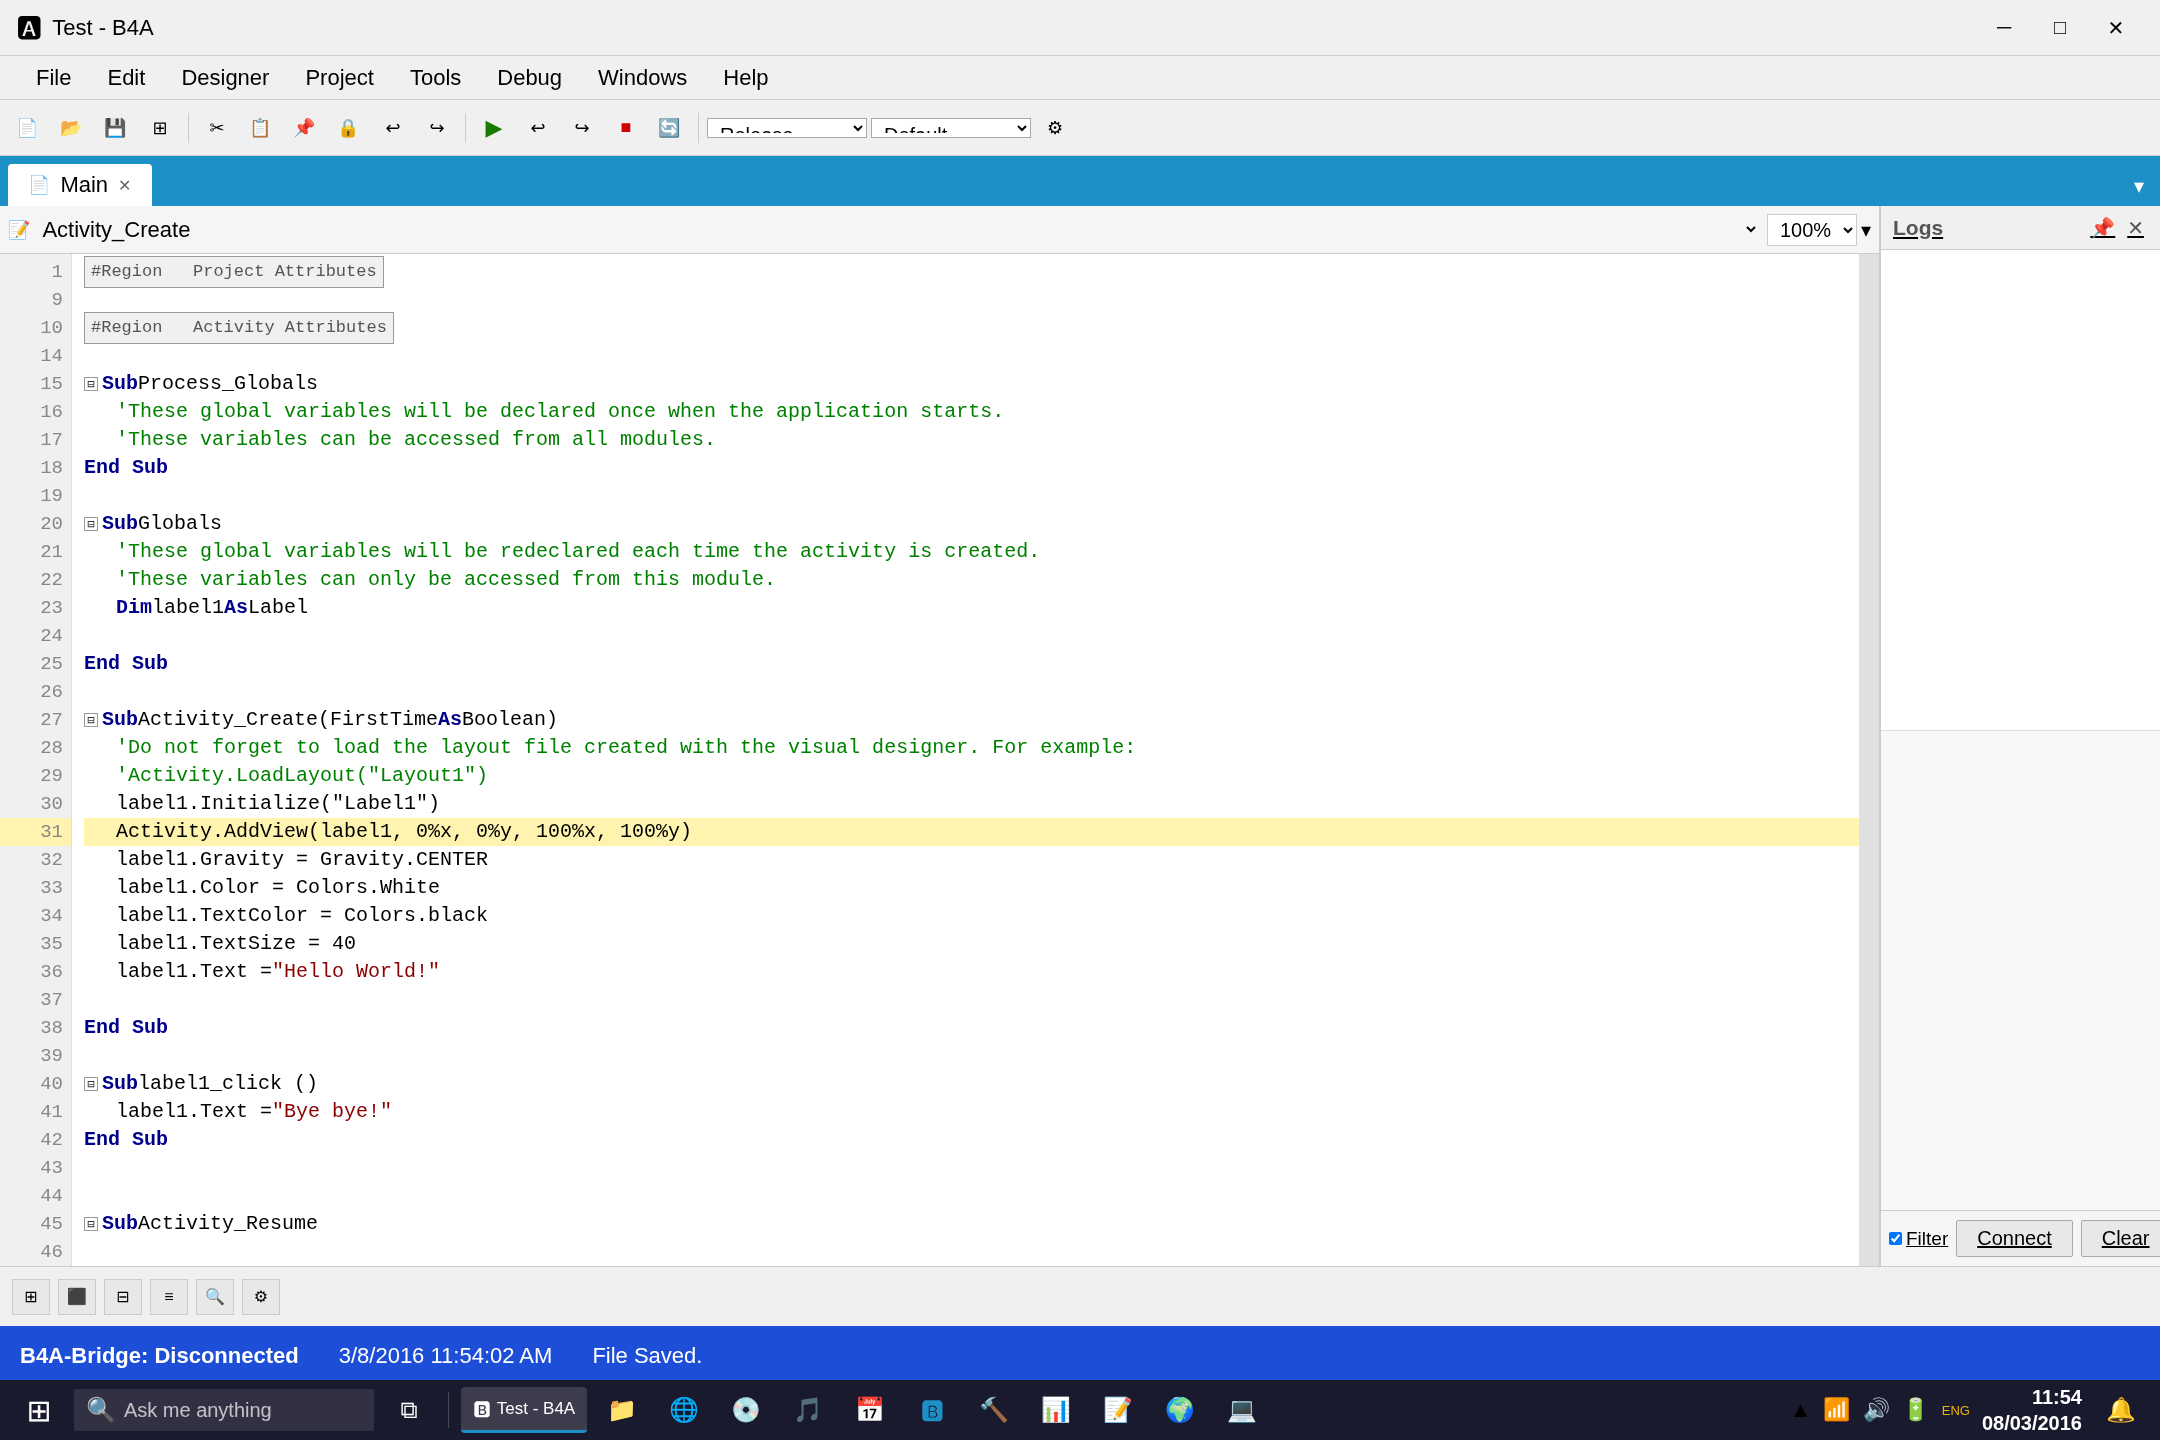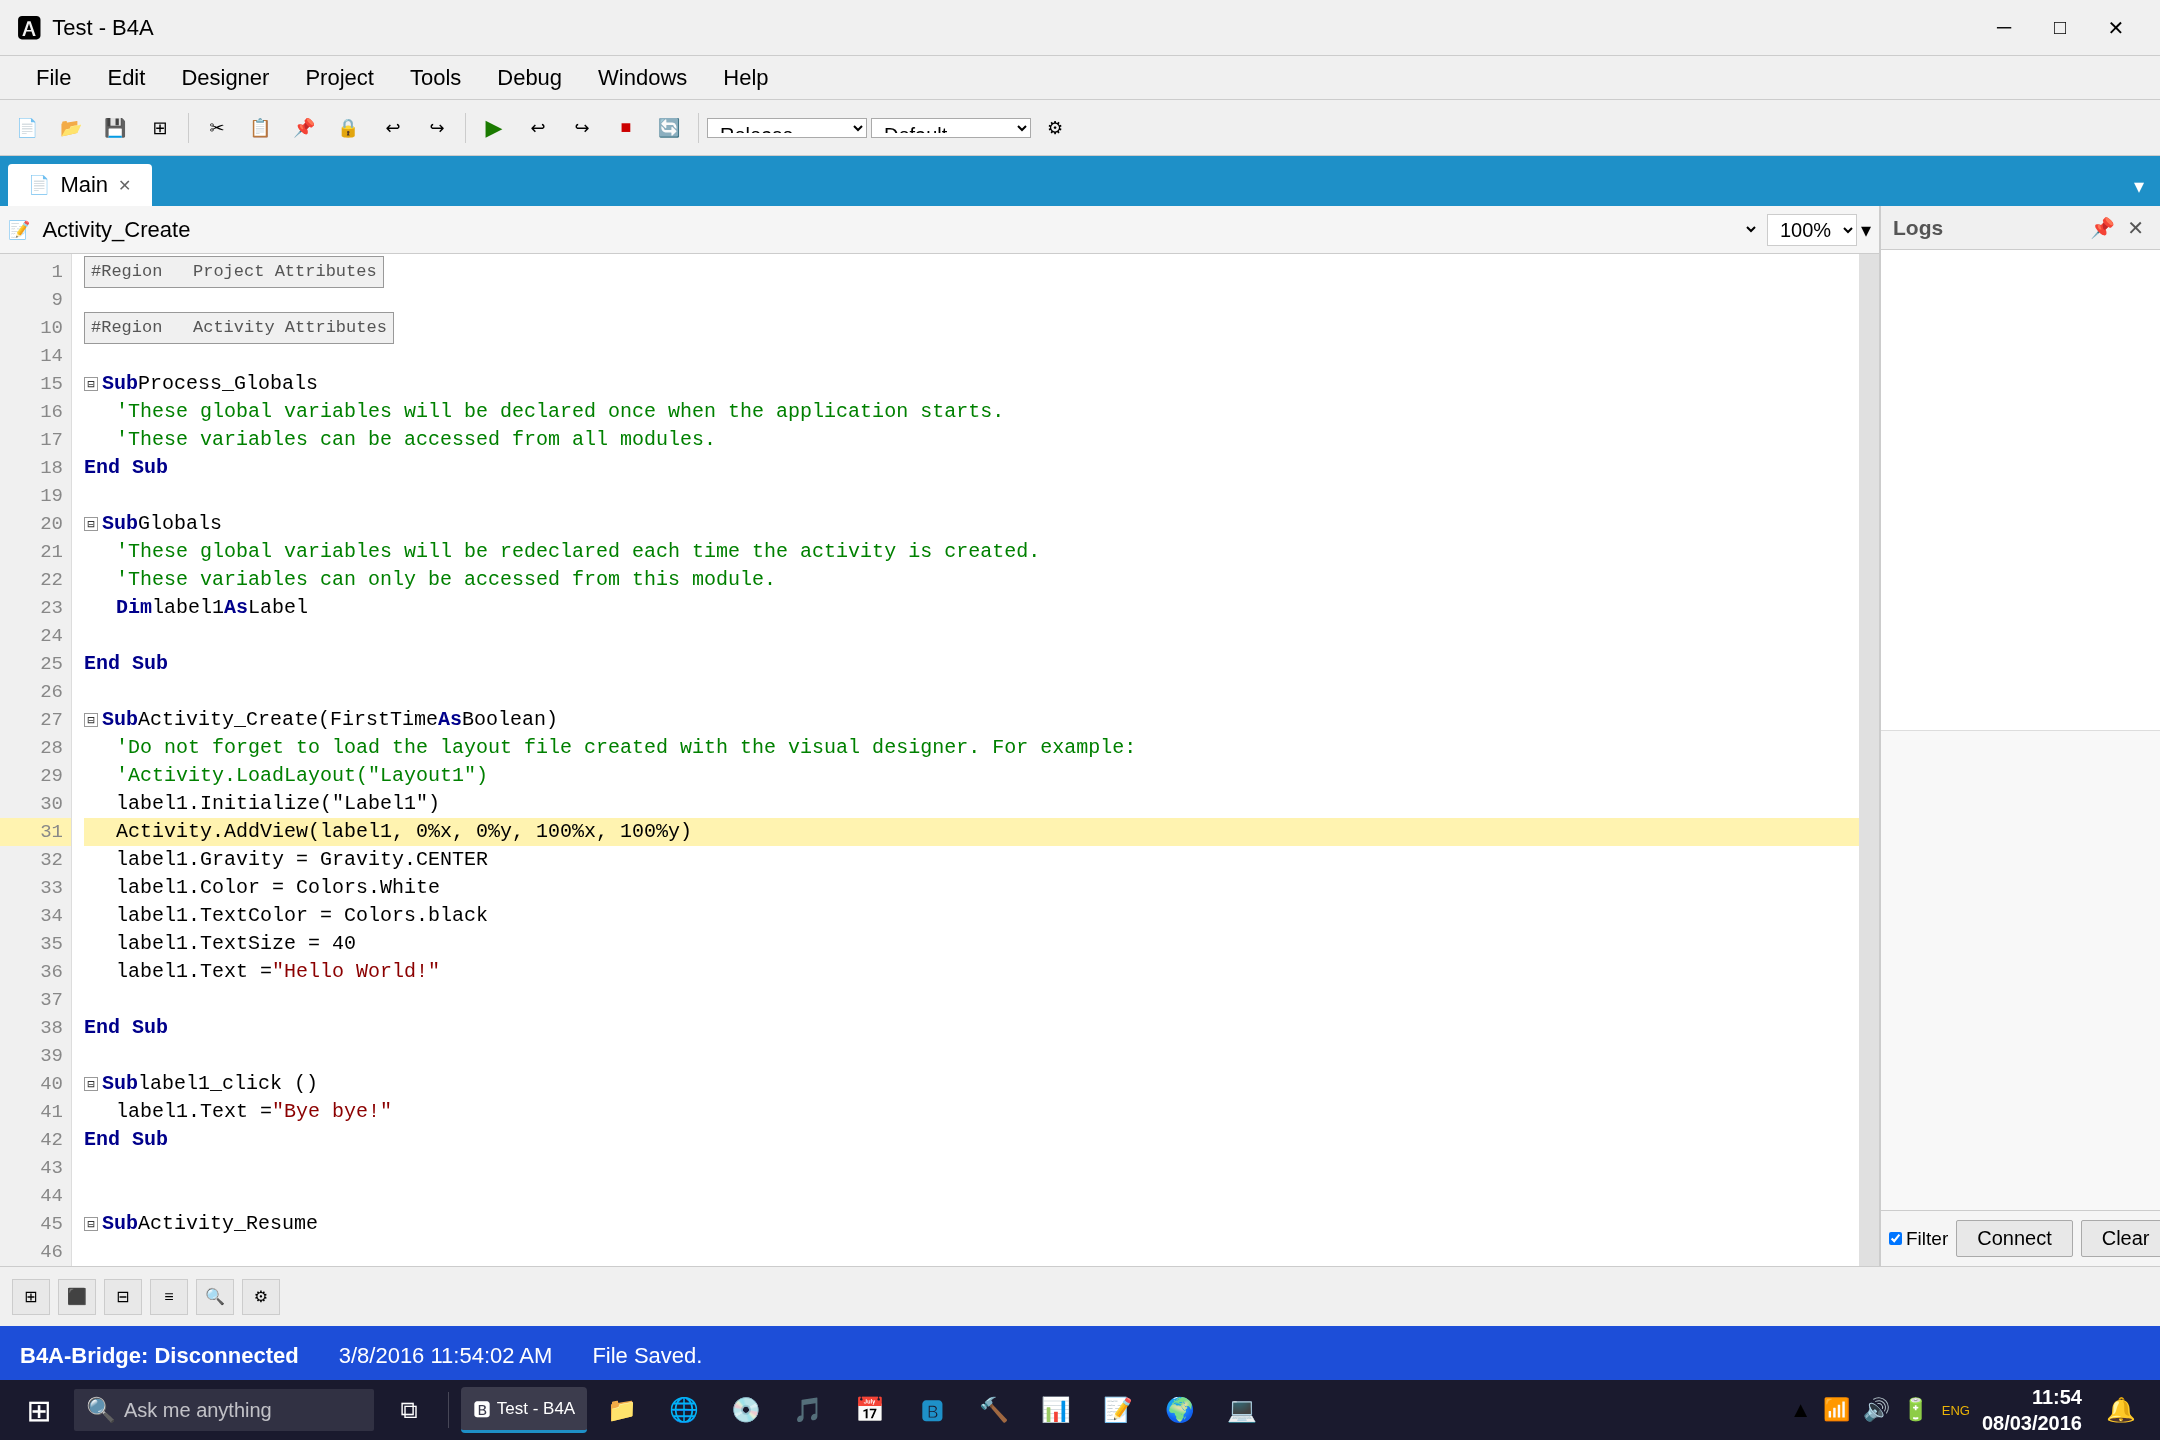--- a/index.html
+++ b/index.html
@@ -179,20 +179,21 @@
       background: #e0e0e0;
     }
 
     
     #logs-panel {
       width: 280px;
       display: flex;
       flex-direction: column;
       border-left: 1px solid #ccc;
       background: white;
+      text-decoration: underline;
     }
     #logs-header {
       height: 44px;
       background: #f0f0f0;
       border-bottom: 1px solid #ccc;
       display: flex;
       align-items: center;
       padding: 0 12px;
       font-size: 21px;
       gap: 8px;

